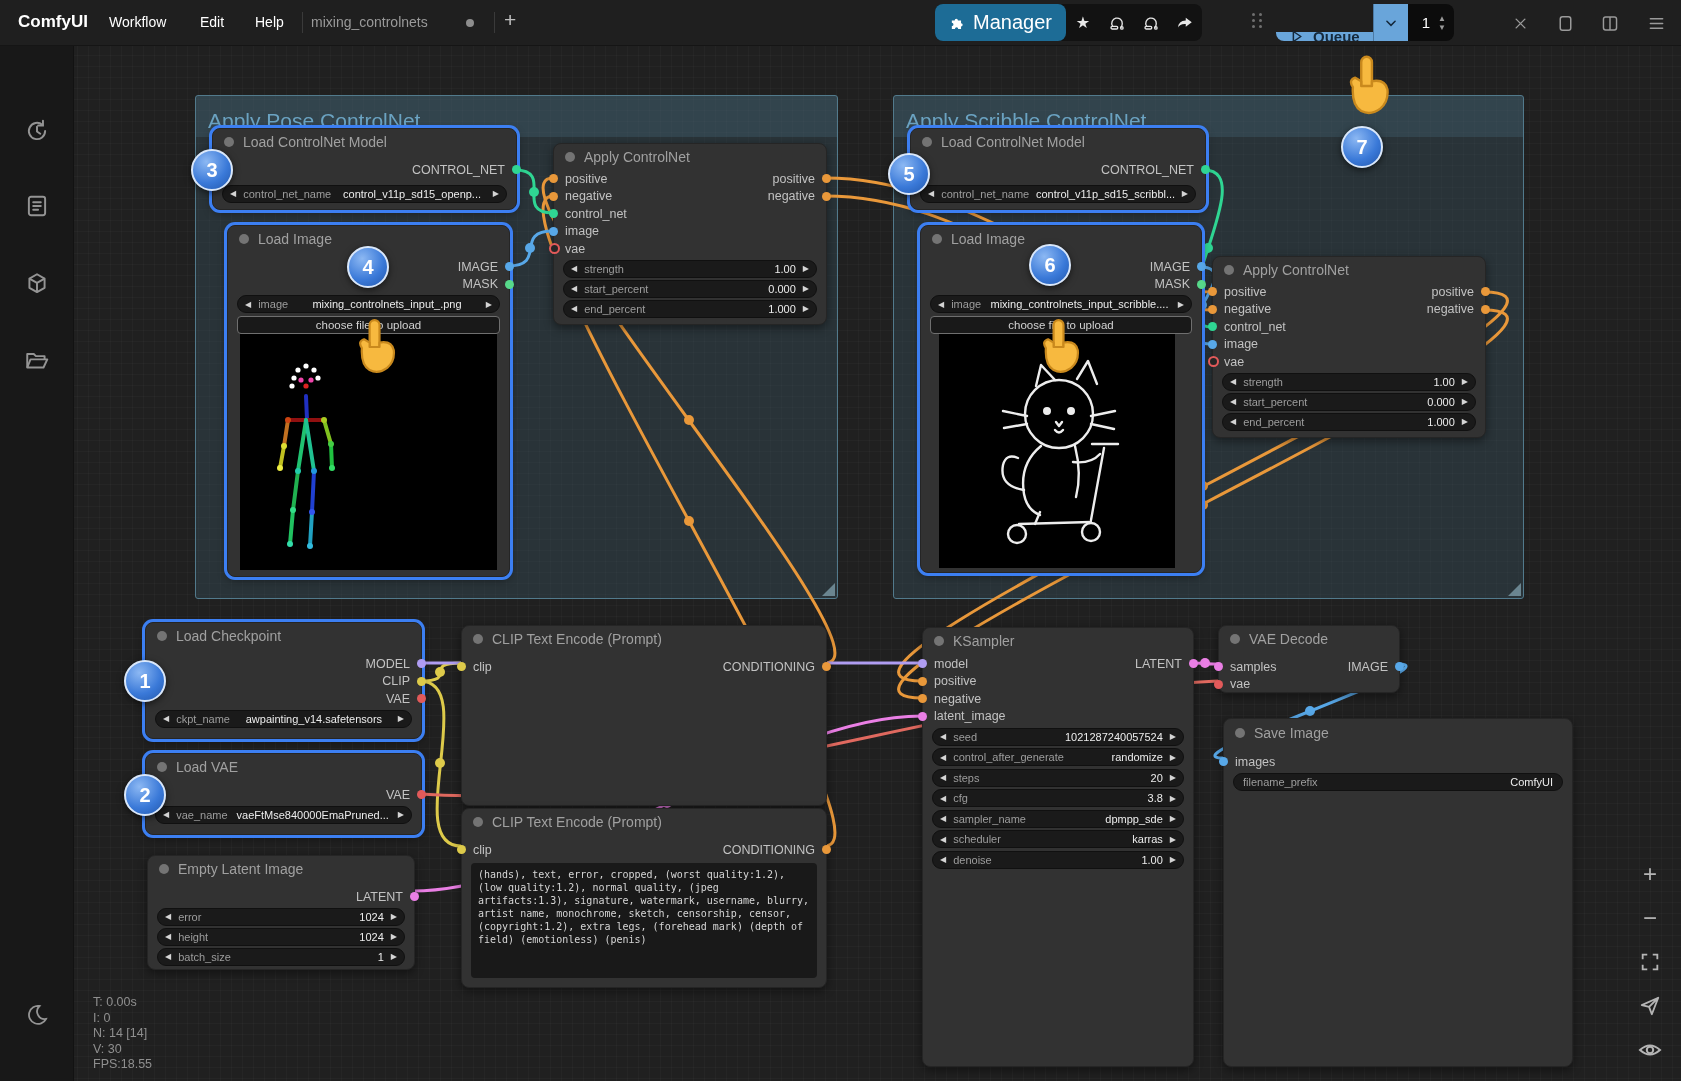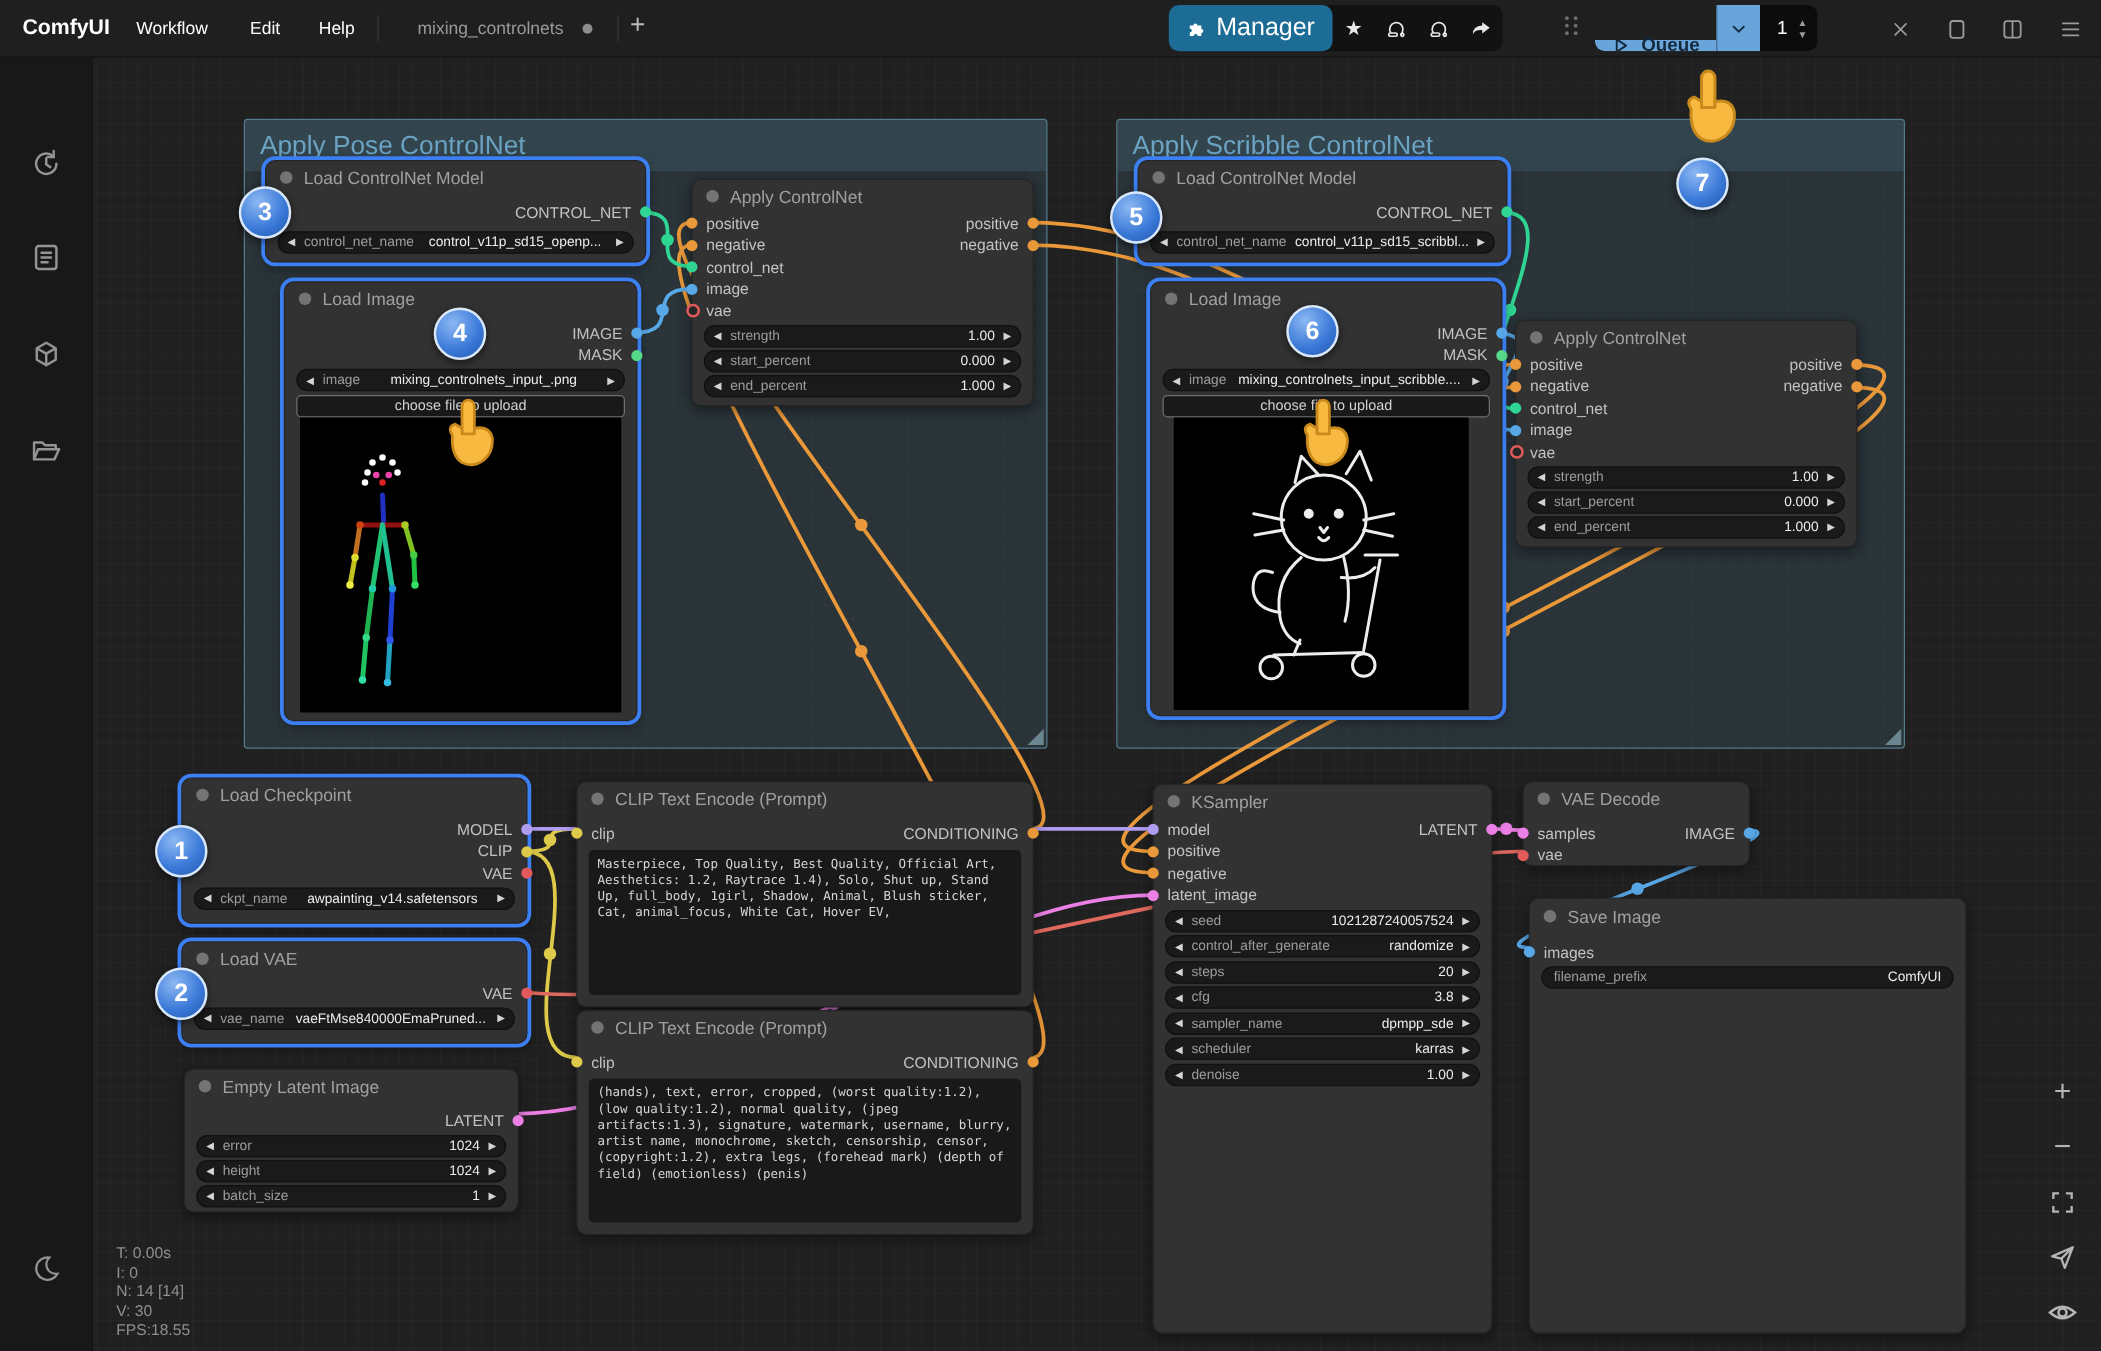--- a/index.html
+++ b/index.html
@@ -8,41 +8,41 @@
   .stage{position:absolute;inset:0;
     background-image:
       linear-gradient(rgba(255,255,255,0.022) 1px,transparent 1px),
       linear-gradient(90deg,rgba(255,255,255,0.022) 1px,transparent 1px);
     background-size:11px 11px;}
   
   .topbar{position:absolute;left:0;top:0;width:100%;height:45px;background:#1f1f1f;border-bottom:1px solid #151515;z-index:50;}
   .logo{position:absolute;left:18px;top:12px;font-size:17px;font-weight:bold;color:#fff;}
   .menu{position:absolute;top:14px;font-size:14px;color:#ffffff;cursor:default;}
   .tb-sep{position:absolute;top:12px;width:1px;height:21px;background:#3a3a3a;}
-  .tabname{position:absolute;left:311px;top:14px;font-size:14px;color:#9a9a9a;margin-left:23px;}
+  .tabname{position:absolute;left:311px;top:14px;font-size:14px;color:#9a9a9a;}
   .tabdot{position:absolute;left:466px;top:19px;width:8px;height:8px;border-radius:50%;background:#8d8d8d;}
   .tb-plus{position:absolute;left:504px;top:8px;font-size:21px;color:#bdbdbd;}
   .mgr-wrap{position:absolute;left:935px;top:4px;height:37px;background:#121212;border-radius:8px;display:flex;align-items:center;}
   .mgr-btn{height:37px;border-radius:8px;background:#1d6c96;color:#fff;display:flex;align-items:center;gap:7px;padding:0 14px;font-size:20px;}
   .mgr-ico{display:flex;align-items:center;justify-content:center;width:34px;height:37px;color:#e8e8e8;font-size:16px;}
   .dragdots{position:absolute;left:1252px;top:13px;display:grid;grid-template-columns:4px 4px;grid-gap:3px;}
   .dragdots span{width:3px;height:3px;border-radius:50%;background:#6f6f6f;}
   .queue-wrap{position:absolute;left:1276px;top:4px;height:37px;display:flex;border-radius:8px;overflow:hidden;}
   .queue-btn{background:#69a5da;color:#15293c;display:flex;align-items:center;gap:9px;padding:0 13px;font-size:15px;font-weight:bold;margin-top:28px;}
   .queue-chev{background:#69a5da;display:flex;align-items:center;padding:0 10px;border-left:1px solid rgba(21,41,60,.35);}
   .count-box{background:#0c0c0c;display:flex;align-items:center;color:#fff;padding:0 8px 0 14px;gap:8px;}
   .count-num{font-size:15px;}
   .steppers{display:flex;flex-direction:column;gap:2px;color:#9a9a9a;font-size:8px;line-height:7px;}
   .win-ico{position:absolute;top:11px;width:24px;height:24px;display:flex;align-items:center;justify-content:center;color:#9a9a9a;}
   
   .sidebar{position:absolute;left:0;top:45px;width:73px;bottom:0;background:#181818;border-right:1px solid #121212;z-index:40;}
   .sb-ico{position:absolute;left:24px;width:26px;height:26px;color:#949494;display:flex;align-items:center;justify-content:center;}
   
   .group{position:absolute;background:rgba(62,97,112,0.30);border:1px solid #527a8c;border-radius:3px;}
-  .ghead{height:33px;background:rgba(80,120,138,0.25);display:flex;align-items:center;padding:4px 12px;}
+  .ghead{height:33px;background:rgba(80,120,138,0.25);display:flex;align-items:flex-end;padding:4px 12px;}
   .gtitle{font-size:21px;color:#6ba3c2;}
   .gresize{position:absolute;right:2px;bottom:2px;width:0;height:0;border-left:13px solid transparent;border-bottom:13px solid rgba(160,200,216,.55);}
   
   .wires{position:absolute;left:0;top:0;pointer-events:none;}
   
   .node{position:absolute;background:#323232;border:1px solid #252525;border-radius:8px;
     box-shadow:0 3px 10px rgba(0,0,0,.45);color:#c6c6c6;}
   .node.sel{box-shadow:0 0 0 3px #3c7ff2,0 3px 10px rgba(0,0,0,.45);}
   .ntitle{display:flex;align-items:center;gap:9px;height:26px;padding:0 11px;font-size:14px;color:#a0a0a0;white-space:nowrap;}
   .ndot{width:10px;height:10px;border-radius:50%;background:#747474;flex:none;}
@@ -463,21 +463,20 @@
           <span class="ndot"></span>
           <span>CLIP Text Encode (Prompt)</span>
         </div>
       <div class="sp6"></div>
       <div class="srow">
           <span class="sdot l c-yellow"></span>
           <span class="slabel">clip</span>
           <span class="slabel out">CONDITIONING</span>
           <span class="sdot r c-orange"></span>
         </div>
-      <div class="ta" style="height:106px;">Masterpiece, Top Quality, Best Quality, Official Art, Aesthetics: 1.2, Raytrace 1.4), Solo, Shut up, Stand Up, full_body, 1girl, Shadow, Animal, Blush sticker, Cat, animal_focus, White Cat, Hover EV,</div>
     </div>
 
     <div class="node" style="left:461px;top:808px;width:364px;height:178px;">
       <div class="ntitle">
           <span class="ndot"></span>
           <span>CLIP Text Encode (Prompt)</span>
         </div>
       <div class="sp6"></div>
       <div class="srow">
           <span class="sdot l c-yellow"></span>

